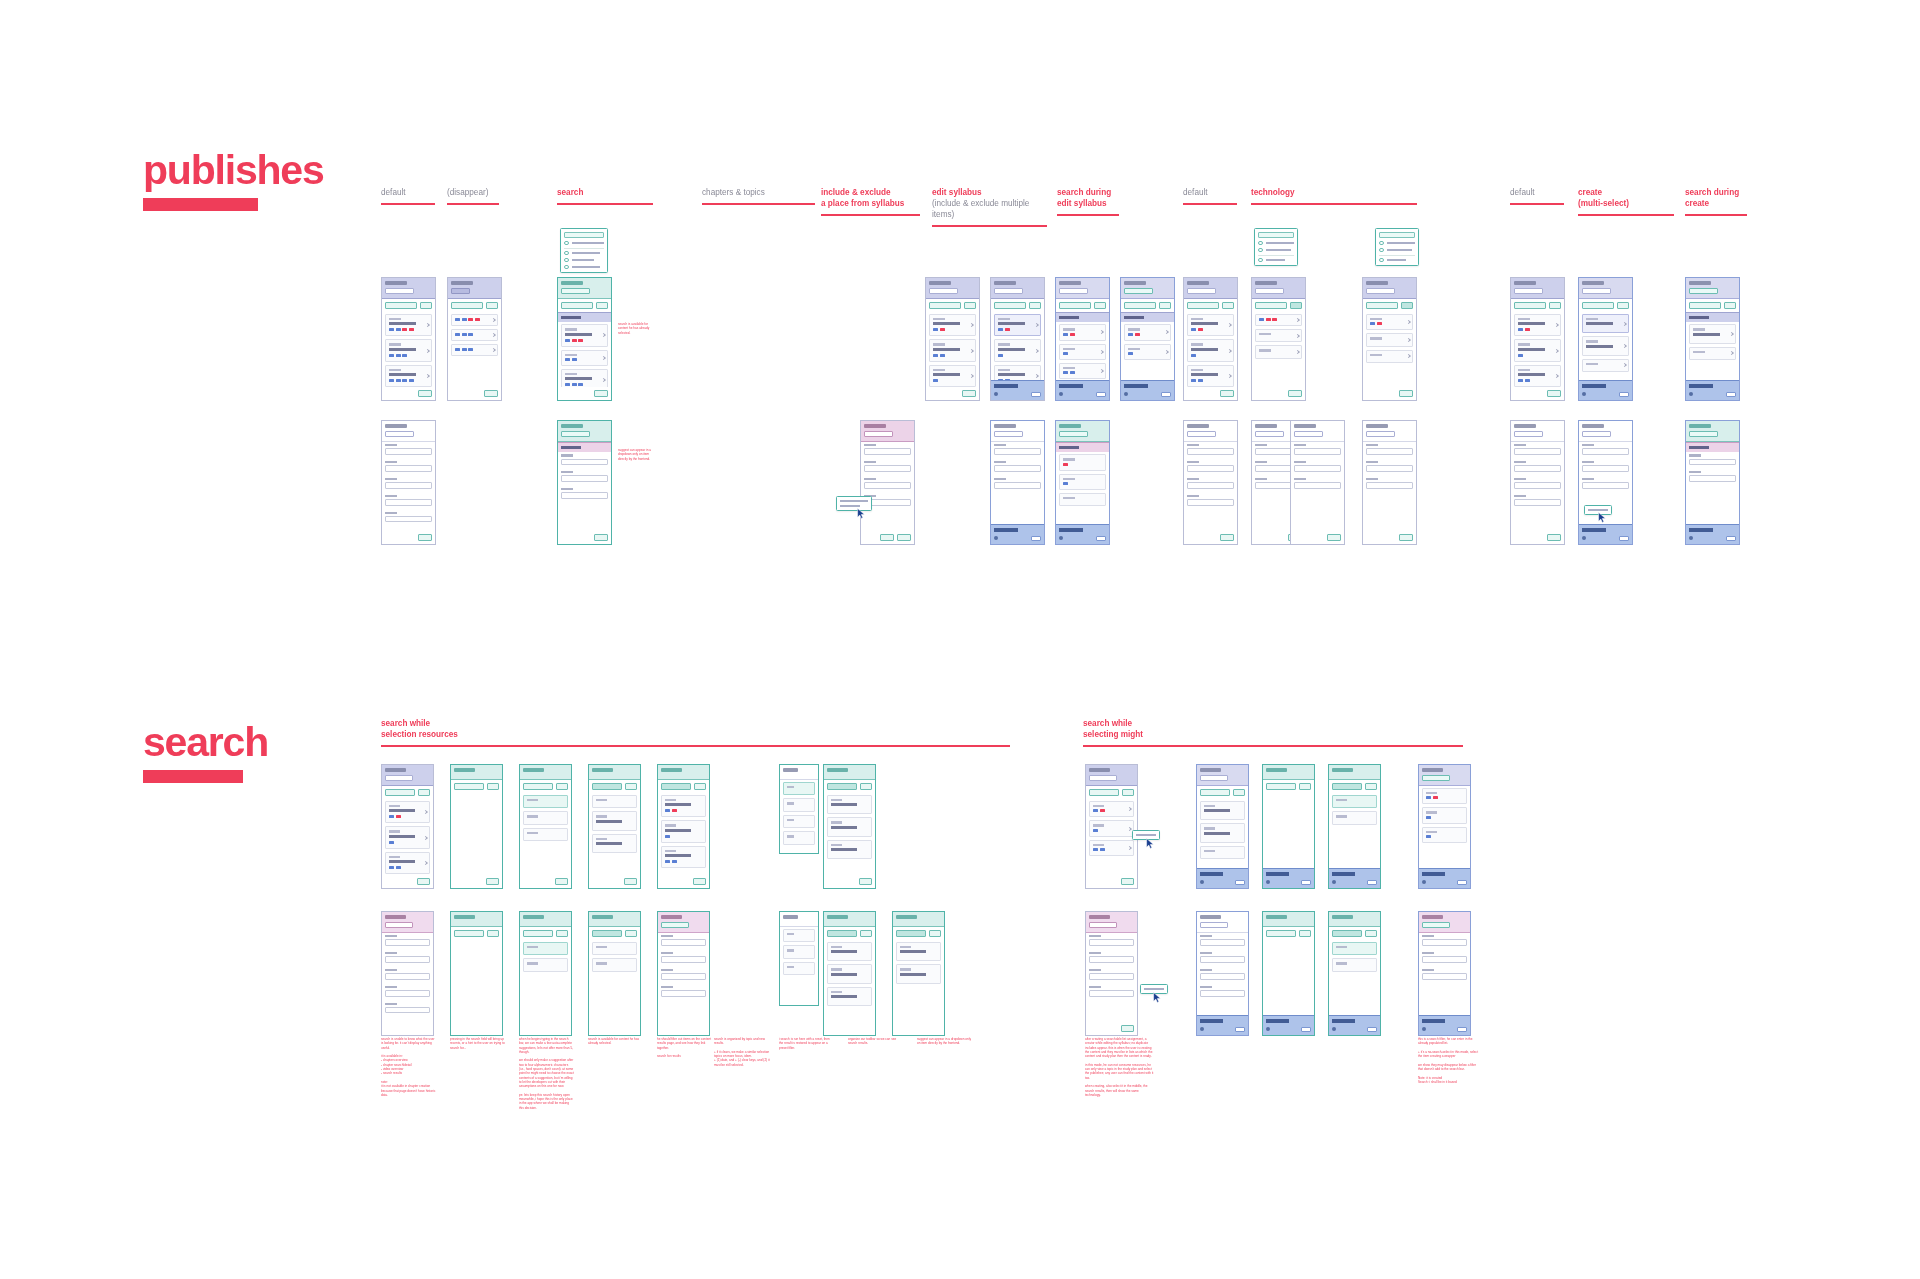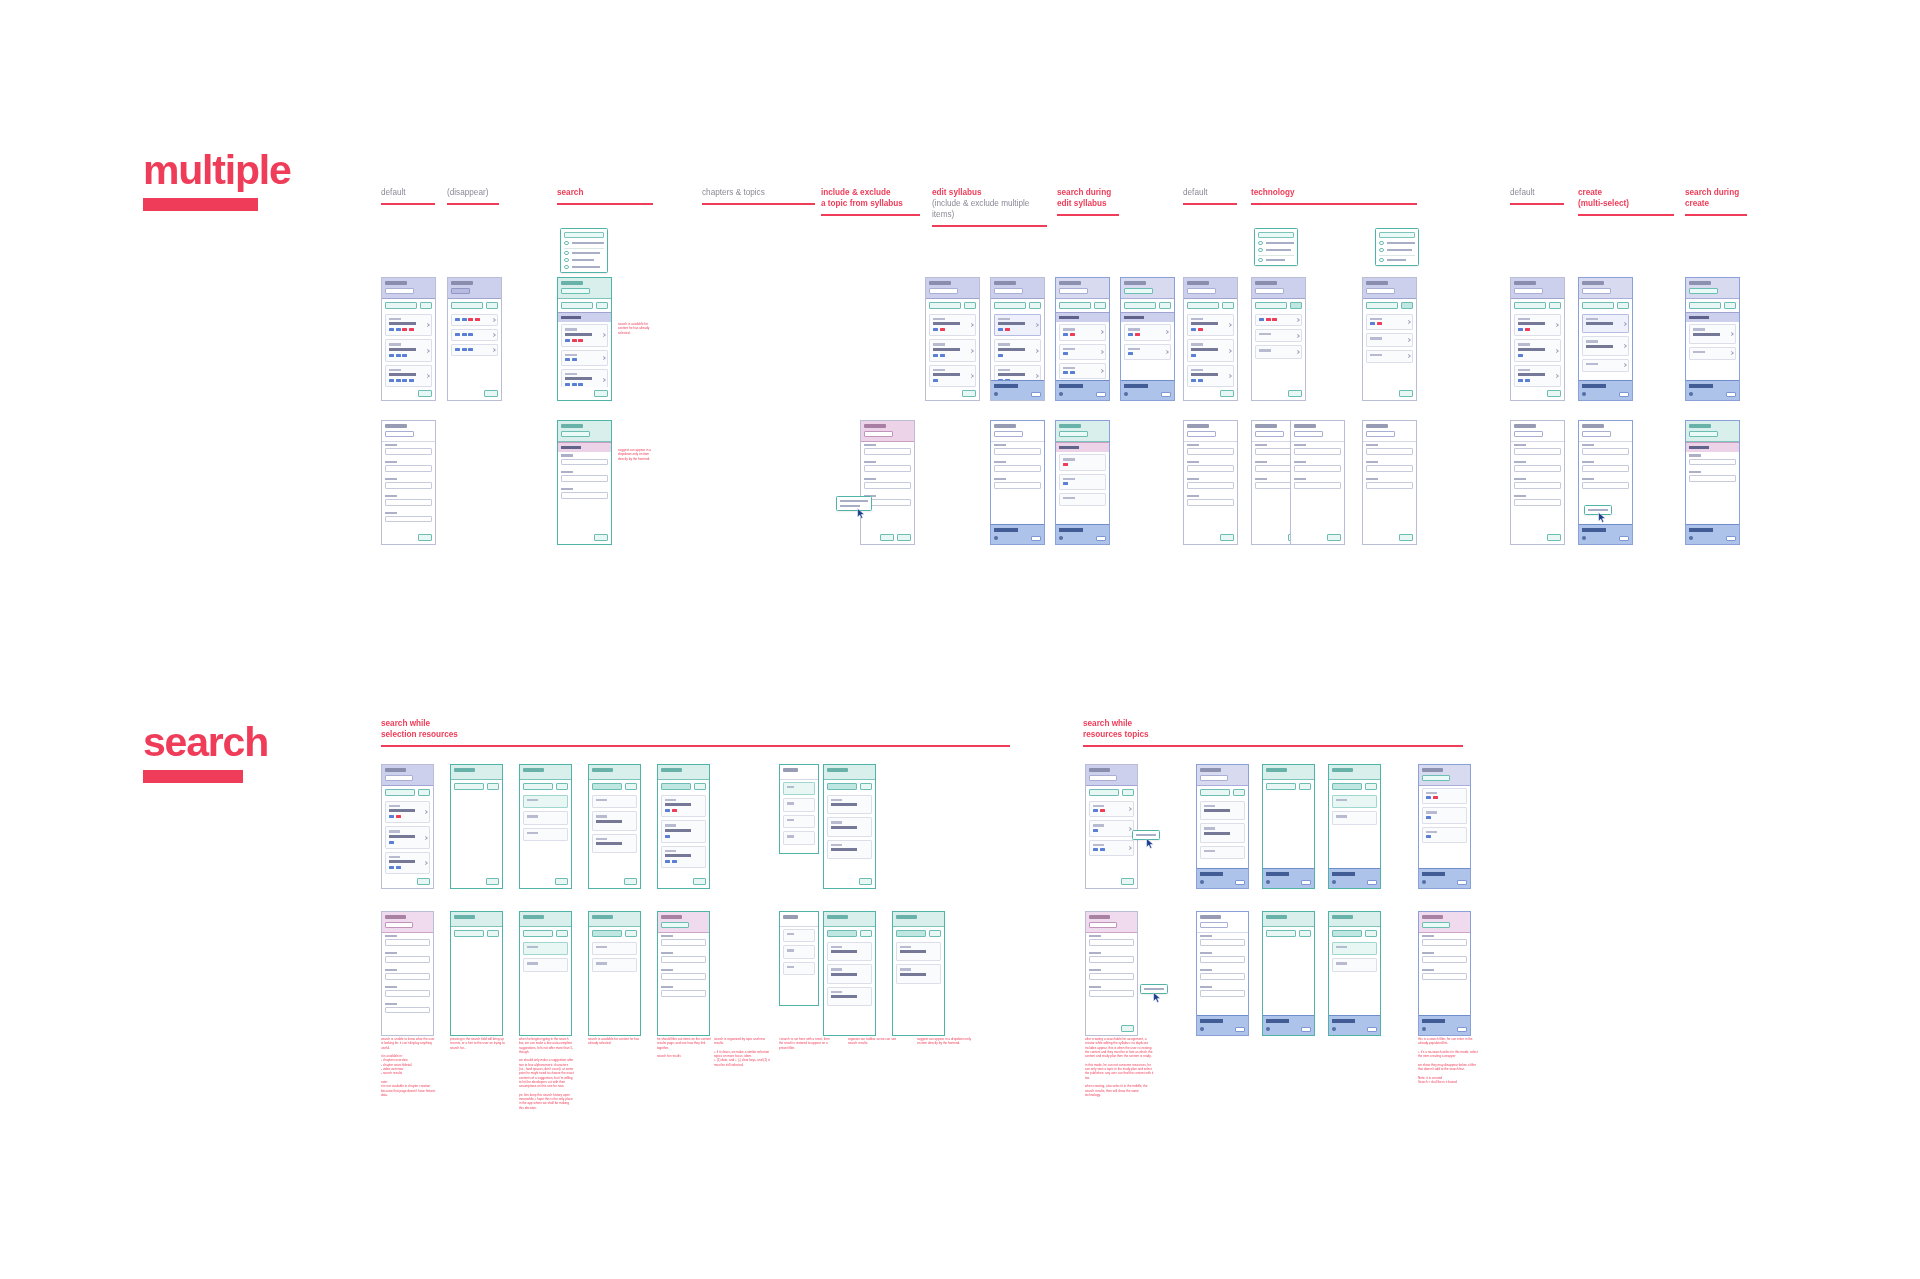--- a/index.html
+++ b/index.html
@@ -122,42 +122,42 @@
     font-size:3.1px; line-height:4.3px;
     white-space:pre-line; font-family:"Liberation Sans", sans-serif;
   }
 </style>
 </head>
 <body>
 
 <div class="board">
 
   <div class="wordmark" style="left:143px; top:150px; width:115px;">
-    <div class="wm-text">multiple</div>
+    <div class="wm-text">publishes</div>
     <div class="wm-bar"></div>
   </div>
 
   <div class="colhead" style="left:381px; top:187px; width:54px;">
     <div class="ch-lines"><span class="ch-muted">default</span></div>
     <div class="ch-rule"></div>
   </div>
   <div class="colhead" style="left:447px; top:187px; width:52px;">
     <div class="ch-lines"><span class="ch-muted">(disappear)</span></div>
     <div class="ch-rule"></div>
   </div>
   <div class="colhead" style="left:557px; top:187px; width:96px;">
     <div class="ch-lines"><span class="ch-accent">search</span></div>
     <div class="ch-rule"></div>
   </div>
   <div class="colhead" style="left:702px; top:187px; width:113px;">
     <div class="ch-lines"><span class="ch-muted">chapters &amp; topics</span></div>
     <div class="ch-rule"></div>
   </div>
   <div class="colhead" style="left:821px; top:187px; width:99px;">
-    <div class="ch-lines"><span class="ch-accent">include &amp; exclude</span><br><span class="ch-accent">a topic from syllabus</span></div>
+    <div class="ch-lines"><span class="ch-accent">include &amp; exclude</span><br><span class="ch-accent">a place from syllabus</span></div>
     <div class="ch-rule"></div>
   </div>
   <div class="colhead" style="left:932px; top:187px; width:115px;">
     <div class="ch-lines"><span class="ch-accent">edit syllabus</span><br><span class="ch-muted">(include &amp; exclude multiple items)</span></div>
     <div class="ch-rule"></div>
   </div>
   <div class="colhead" style="left:1057px; top:187px; width:62px;">
     <div class="ch-lines"><span class="ch-accent">search during</span><br><span class="ch-accent">edit syllabus</span></div>
     <div class="ch-rule"></div>
   </div>
@@ -1108,21 +1108,21 @@
   <div class="wordmark" style="left:143px; top:722px; width:100px;">
     <div class="wm-text">search</div>
     <div class="wm-bar"></div>
   </div>
 
   <div class="colhead" style="left:381px; top:718px; width:629px;">
     <div class="ch-lines"><span class="ch-accent">search while</span><br><span class="ch-accent">selection resources</span></div>
     <div class="ch-rule"></div>
   </div>
   <div class="colhead" style="left:1083px; top:718px; width:380px;">
-    <div class="ch-lines"><span class="ch-accent">search while</span><br><span class="ch-accent">resources topics</span></div>
+    <div class="ch-lines"><span class="ch-accent">search while</span><br><span class="ch-accent">selecting might</span></div>
     <div class="ch-rule"></div>
   </div>
 
   <div class="phone" style="left:381px; top:764px; width:53px; height:125px;">
     <div class="ph-head lav">
         <div class="ph-title"></div>
         <div class="ph-pill"></div>
       </div>
     <div class="ph-actions">
         <div class="ph-btn grow"></div>

